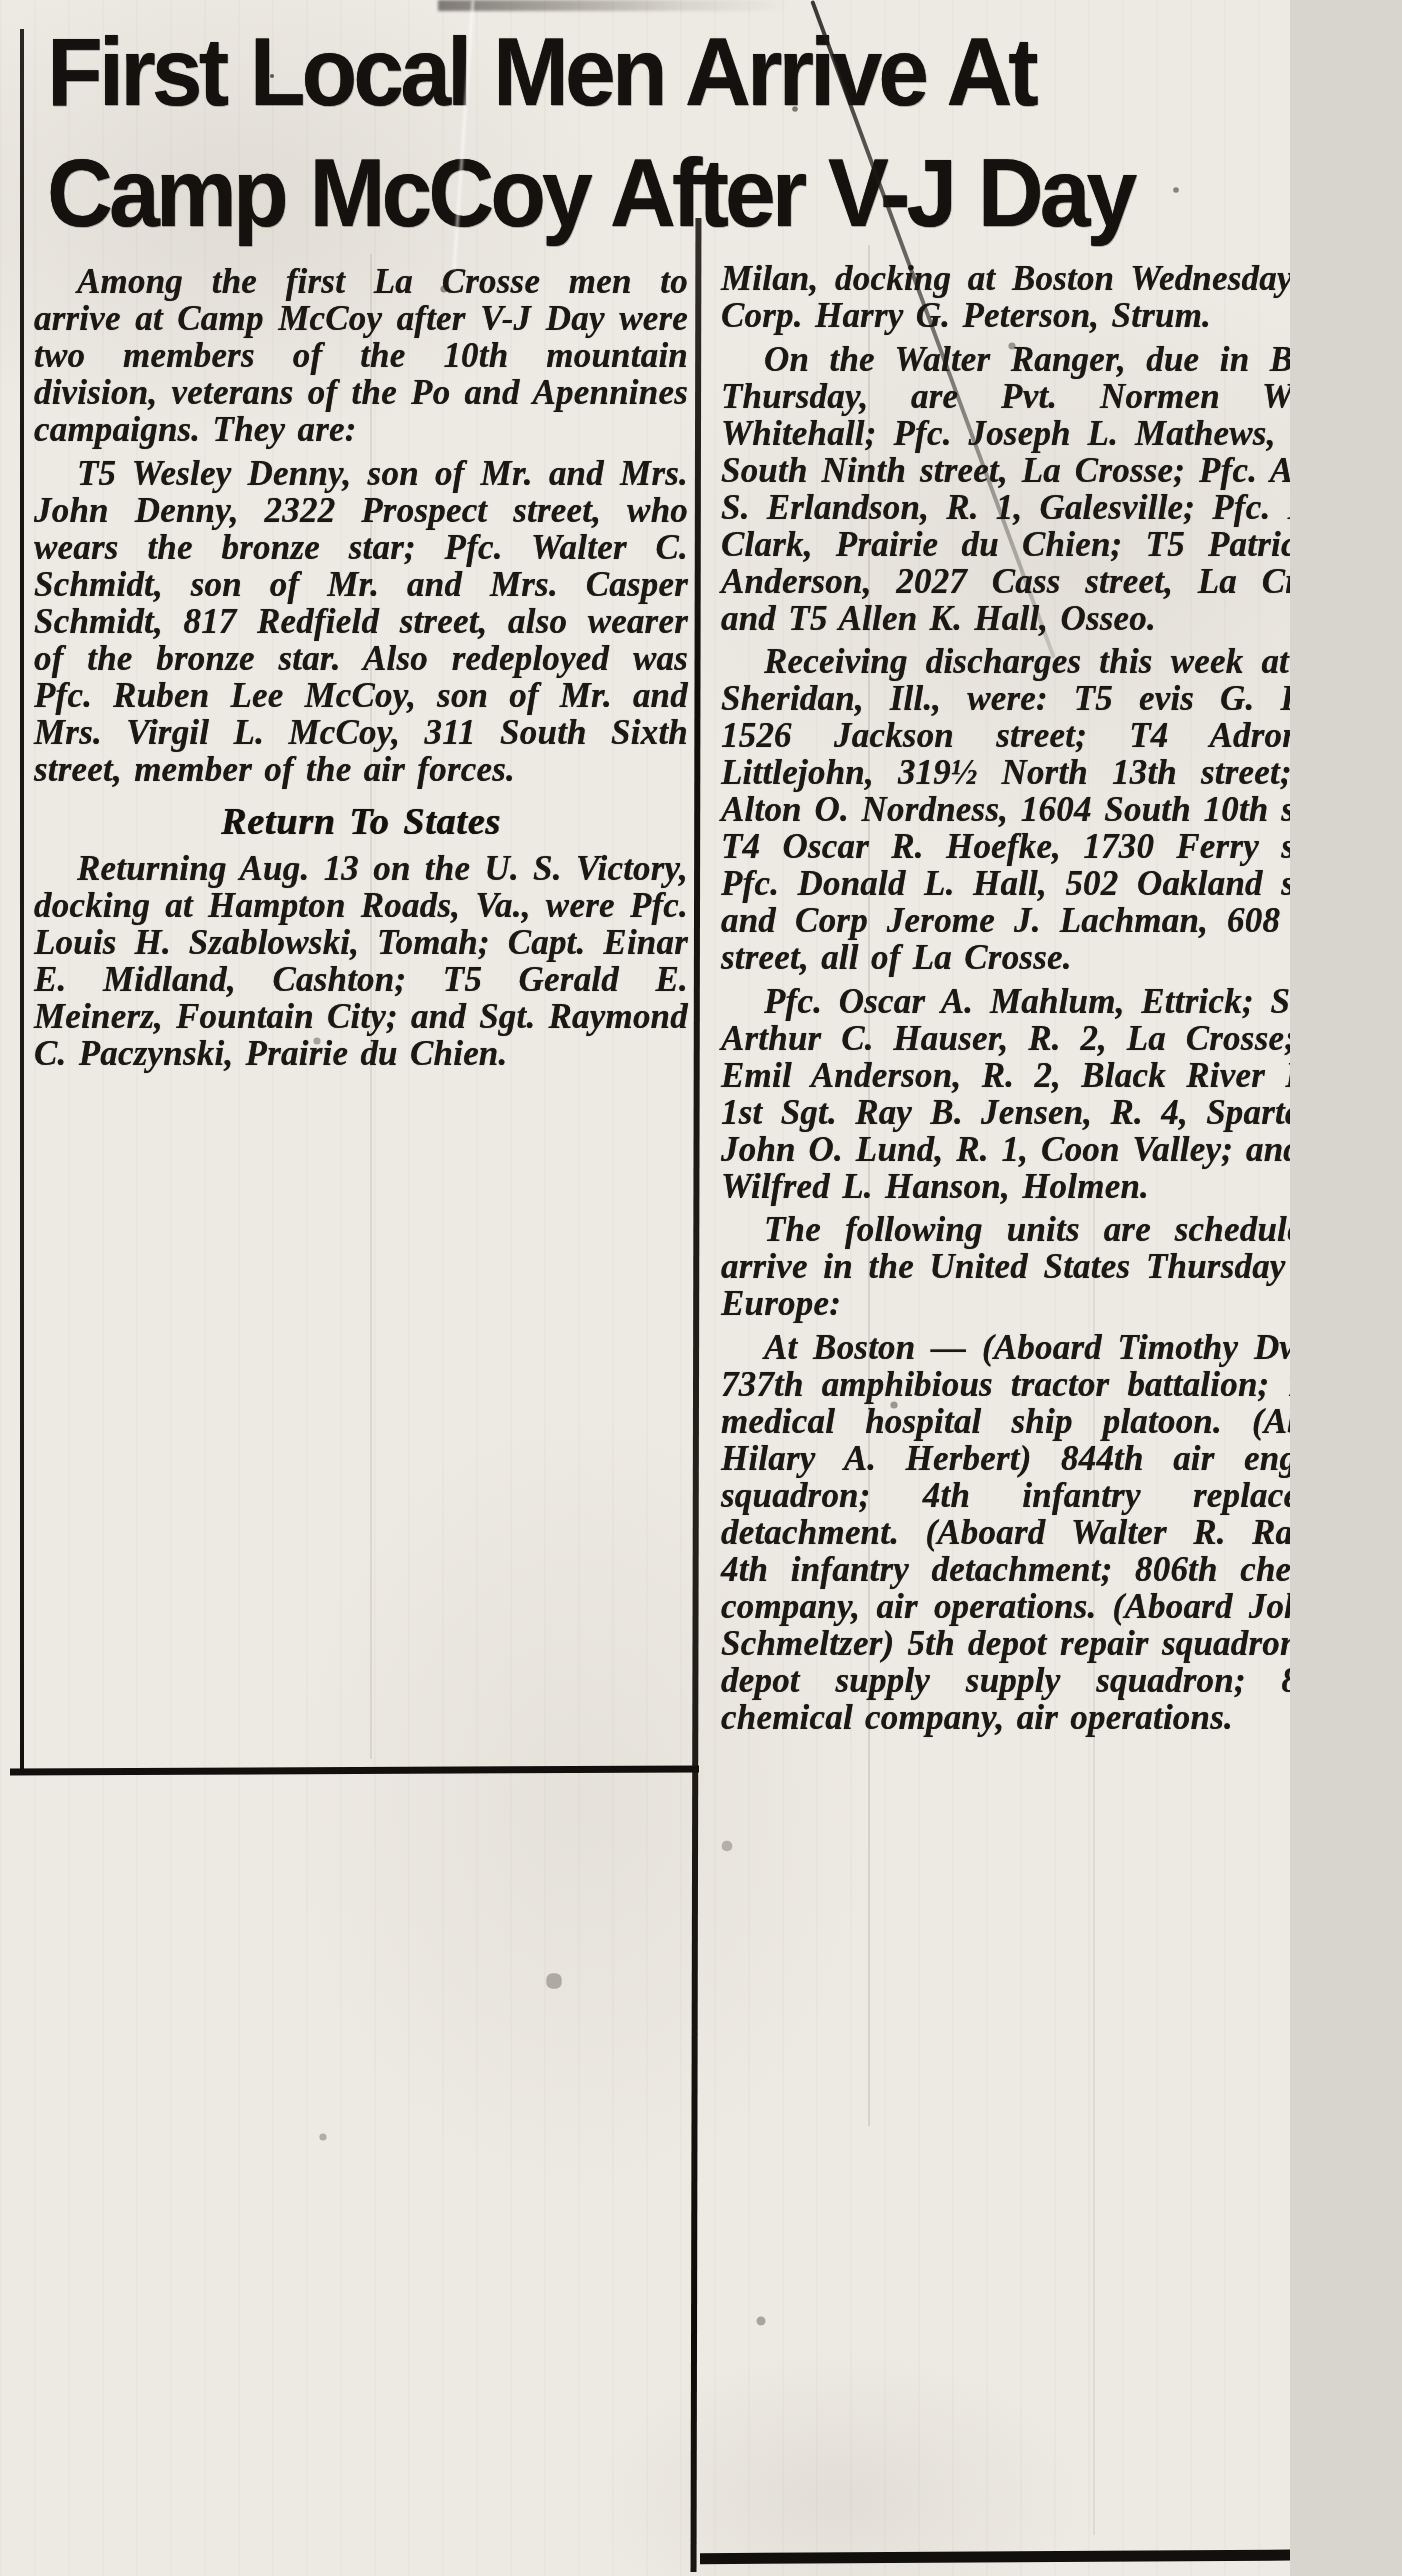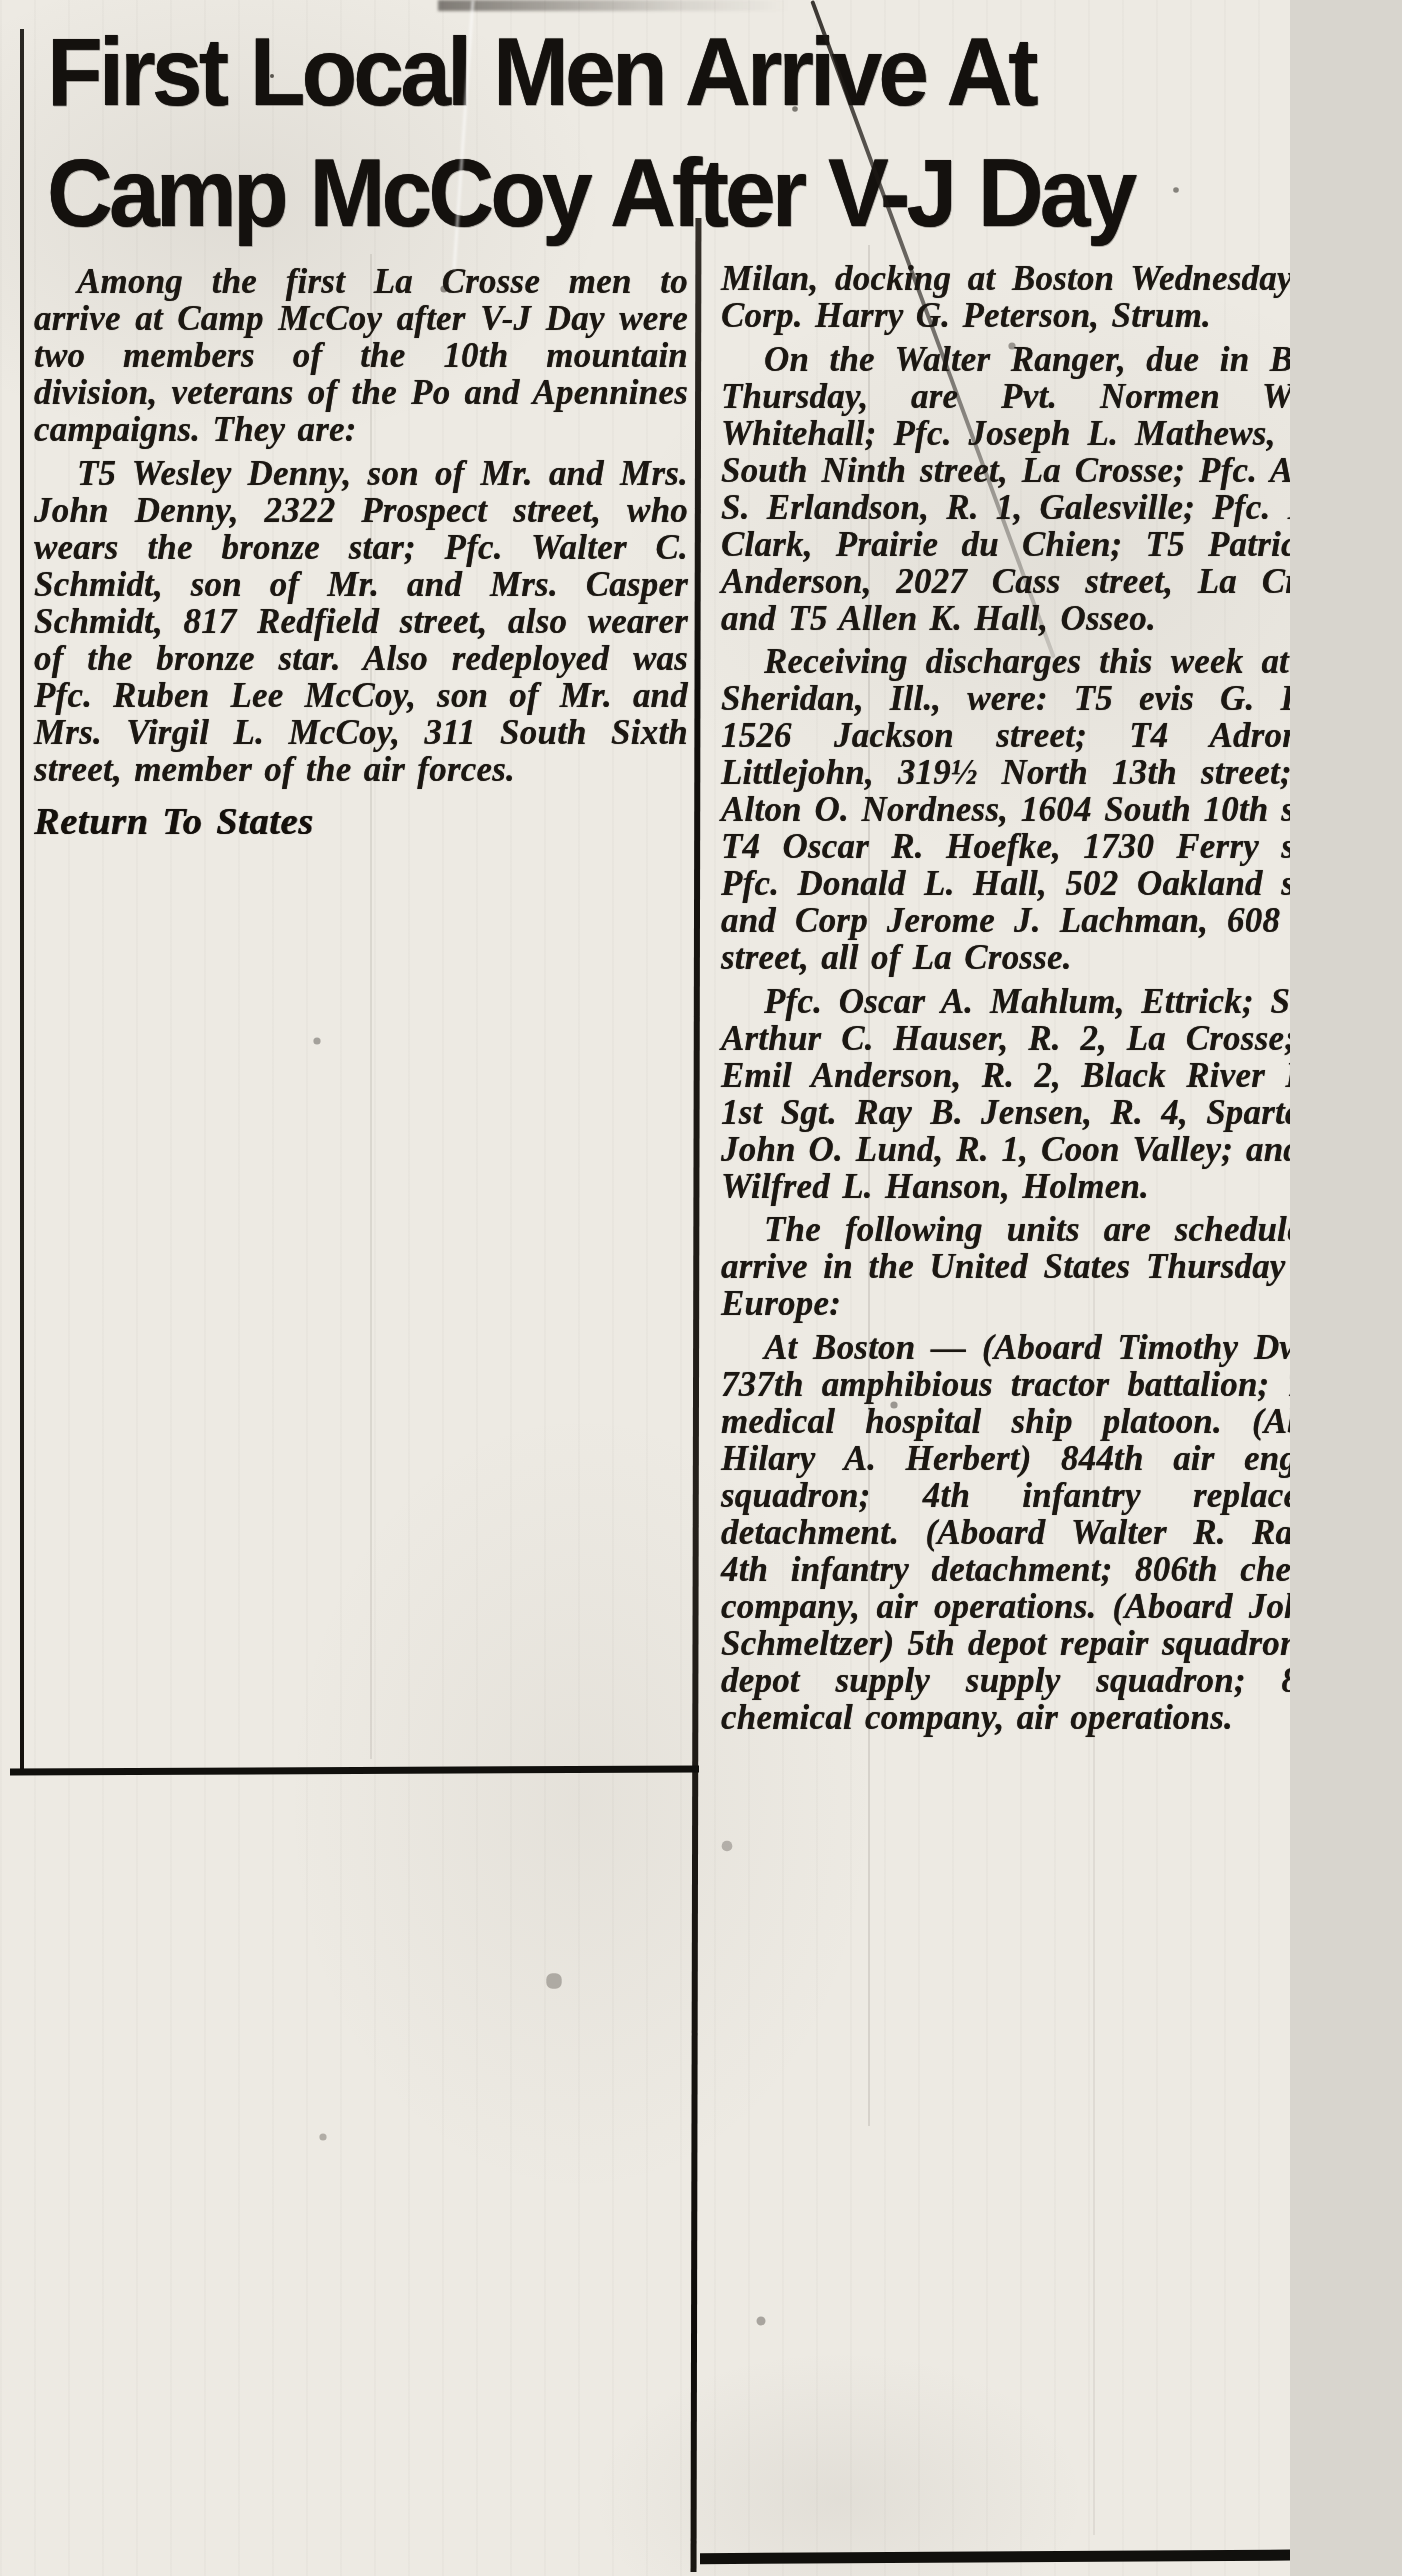--- a/index.html
+++ b/index.html
@@ -52,21 +52,21 @@
   }
   .col-left  { left: 34px;  }
   .col-right { left: 721px; top: 260px; width: 651px; }
   .para { margin: 0 0 6.5px 0; }
   .indent { text-indent: 43px; }
   .flush  { text-indent: 0; }
   .subhead {
     font-size: 38px;
     line-height: 41px;
     margin: 13px 0 8.2px 0;
-    text-align: left;
+    text-align: center;
     letter-spacing: 0.8px;
     color: #14100c;
     text-shadow: 0 0 0.8px rgba(18,14,10,0.9), 0.8px 0 0 rgba(18,14,10,0.6);
   }
   
   .vline { position: absolute; background: #1c1a17; }
   .left-border   { left: 19.6px;  top: 29px;  width: 4.1px;  height: 1740px;
                    background: linear-gradient(to bottom, #2a2723, #17140f 30%, #201d18 70%, #14110d); }
   .col-divider   { left: 693px; top: 218px; width: 5.7px;  height: 2354px;
                    background: linear-gradient(to bottom, #35302a, #100e0b 20%, #26221c 55%, #0e0c09 90%, #1a1712);
@@ -129,20 +129,21 @@
 
   <div class="headline">
     <div>First Local Men Arrive At</div>
     <div>Camp McCoy After V-J Day</div>
   </div>
 
   <div class="col col-left">
     <p class="para indent">Among the first La Crosse men to arrive at Camp McCoy after V-J Day were two members of the 10th mountain division, veterans of the Po and Apennines campaigns. They are:</p>
     <p class="para indent">T5 Wesley Denny, son of Mr. and Mrs. John Denny, 2322 Prospect street, who wears the bronze star; Pfc. Walter C. Schmidt, son of Mr. and Mrs. Casper Schmidt, 817 Redfield street, also wearer of the bronze star. Also redeployed was Pfc. Ruben Lee McCoy, son of Mr. and Mrs. Virgil L. McCoy, 311 South Sixth street, member of the air forces.</p>
     <h2 class="subhead">Return To States</h2>
+    <p class="para indent">Returning Aug. 13 on the U. S. Victory, docking at Hampton Roads, Va., were Pfc. Louis H. Szablowski, Tomah; Capt. Einar E. Midland, Cashton; T5 Gerald E. Meinerz, Fountain City; and Sgt. Raymond C. Paczynski, Prairie du Chien.</p>
   </div>
 
   <div class="col col-right">
     <p class="para flush">Milan, docking at Boston Wednesday, was Corp. Harry G. Peterson, Strum.</p>
     <p class="para indent">On the Walter Ranger, due in Boston Thursday, are Pvt. Normen Wilson, Whitehall; Pfc. Joseph L. Mathews, 806½ South Ninth street, La Crosse; Pfc. Arnold S. Erlandson, R. 1, Galesville; Pfc. Floyd Clark, Prairie du Chien; T5 Patrick D. Anderson, 2027 Cass street, La Crosse; and T5 Allen K. Hall, Osseo.</p>
     <p class="para indent">Receiving discharges this week at Fort Sheridan, Ill., were: T5 evis G. Hoeft, 1526 Jackson street; T4 Adron V. Littlejohn, 319½ North 13th street; Sgt. Alton O. Nordness, 1604 South 10th street; T4 Oscar R. Hoefke, 1730 Ferry street; Pfc. Donald L. Hall, 502 Oakland street; and Corp Jerome J. Lachman, 608 Avon street, all of La Crosse.</p>
     <p class="para indent">Pfc. Oscar A. Mahlum, Ettrick; S. Sgt. Arthur C. Hauser, R. 2, La Crosse; Sgt. Emil Anderson, R. 2, Black River Falls; 1st Sgt. Ray B. Jensen, R. 4, Sparta; T5 John O. Lund, R. 1, Coon Valley; and Pfc. Wilfred L. Hanson, Holmen.</p>
     <p class="para indent">The following units are scheduled to arrive in the United States Thursday from Europe:</p>
     <p class="para indent">At Boston — (Aboard Timothy Dwight) 737th amphibious tractor battalion; 733rd medical hospital ship platoon. (Aboard Hilary A. Herbert) 844th air engineer squadron; 4th infantry replacement detachment. (Aboard Walter R. Ranger) 4th infantry detachment; 806th chemical company, air operations. (Aboard John E. Schmeltzer) 5th depot repair squadron; 5th depot supply supply squadron; 872nd chemical company, air operations.</p>
   </div>

